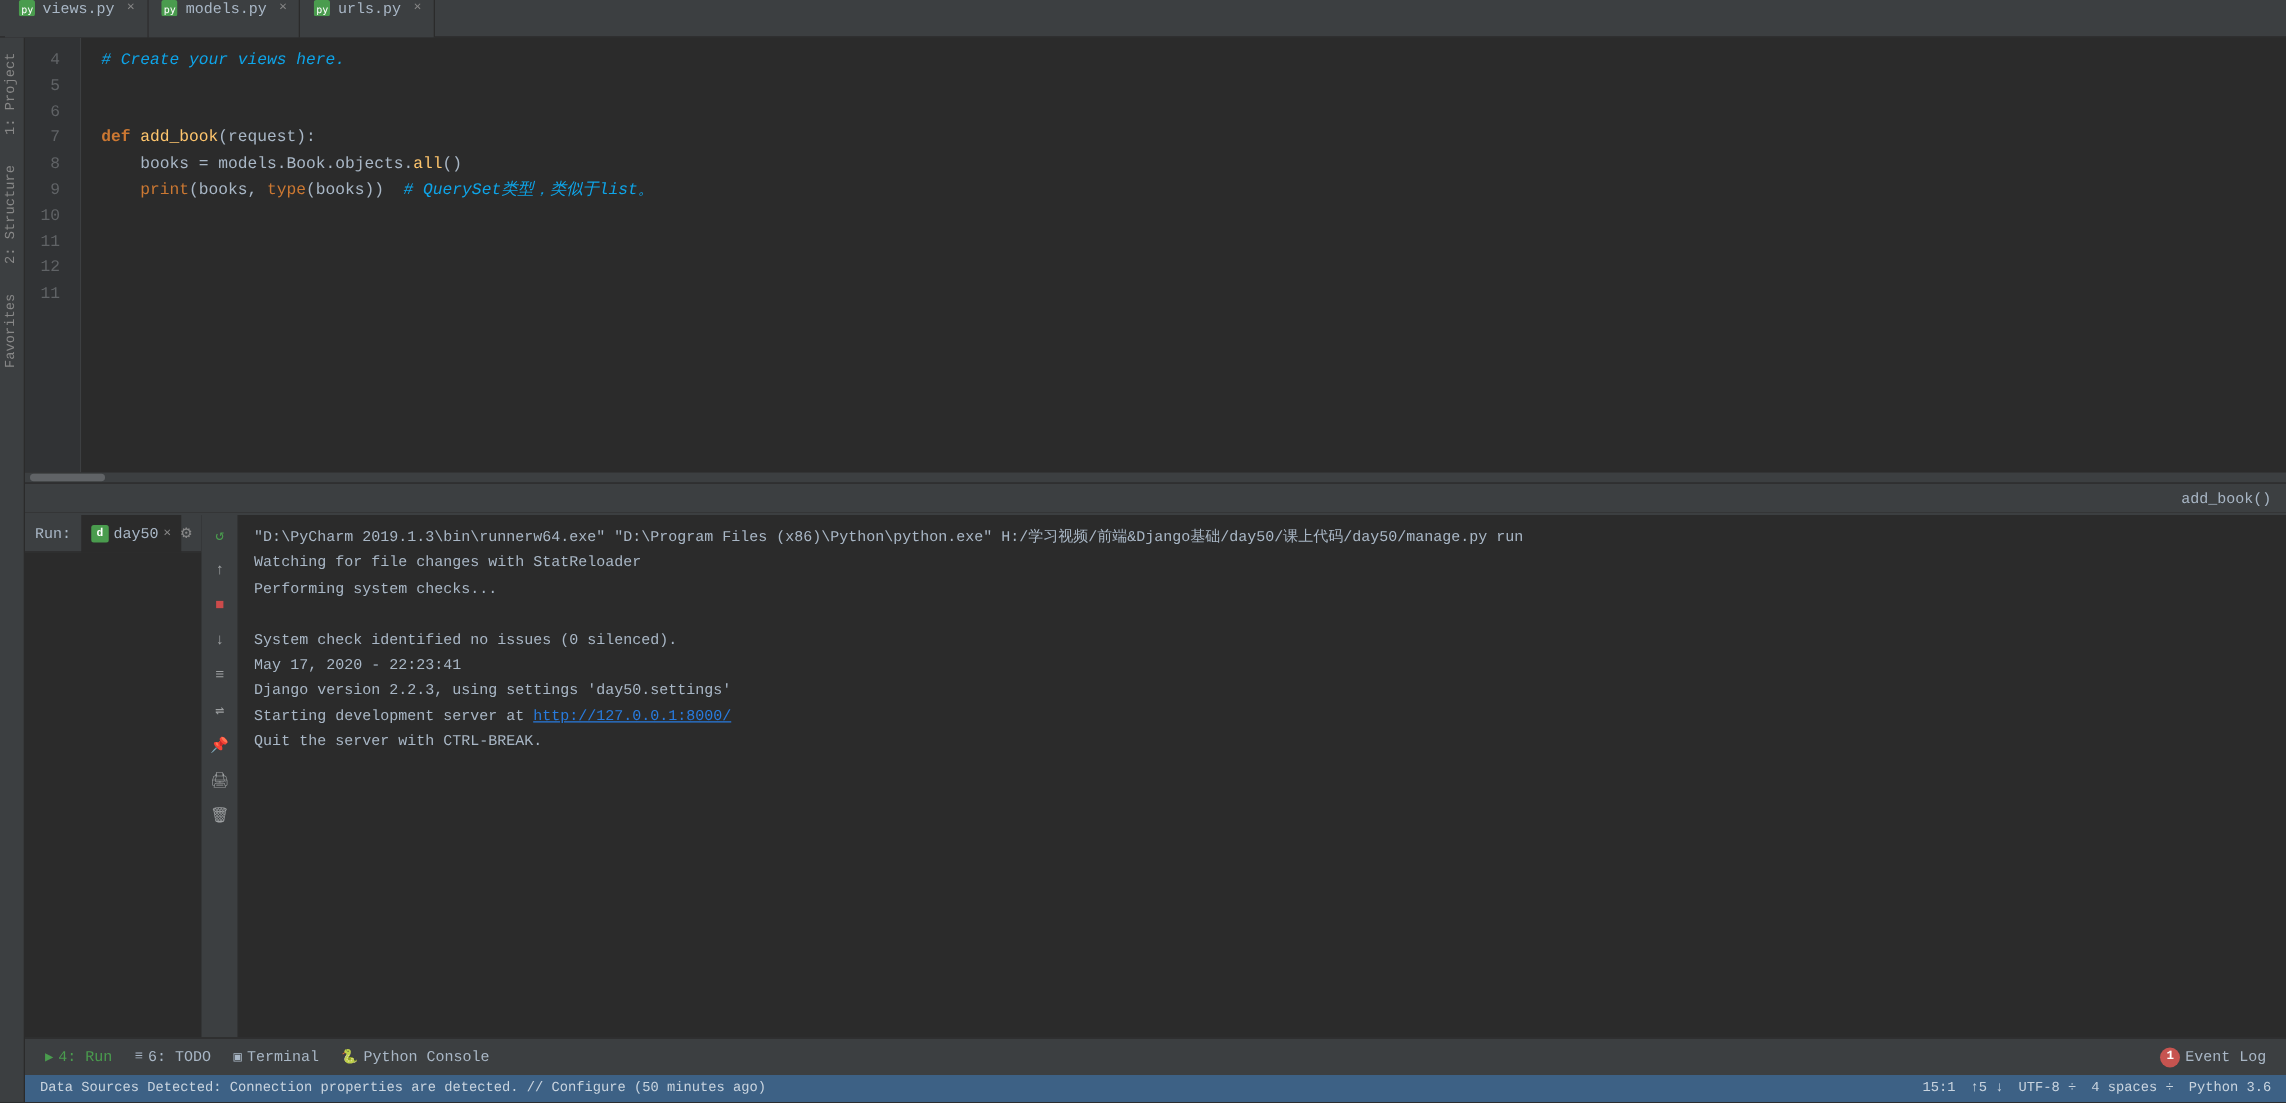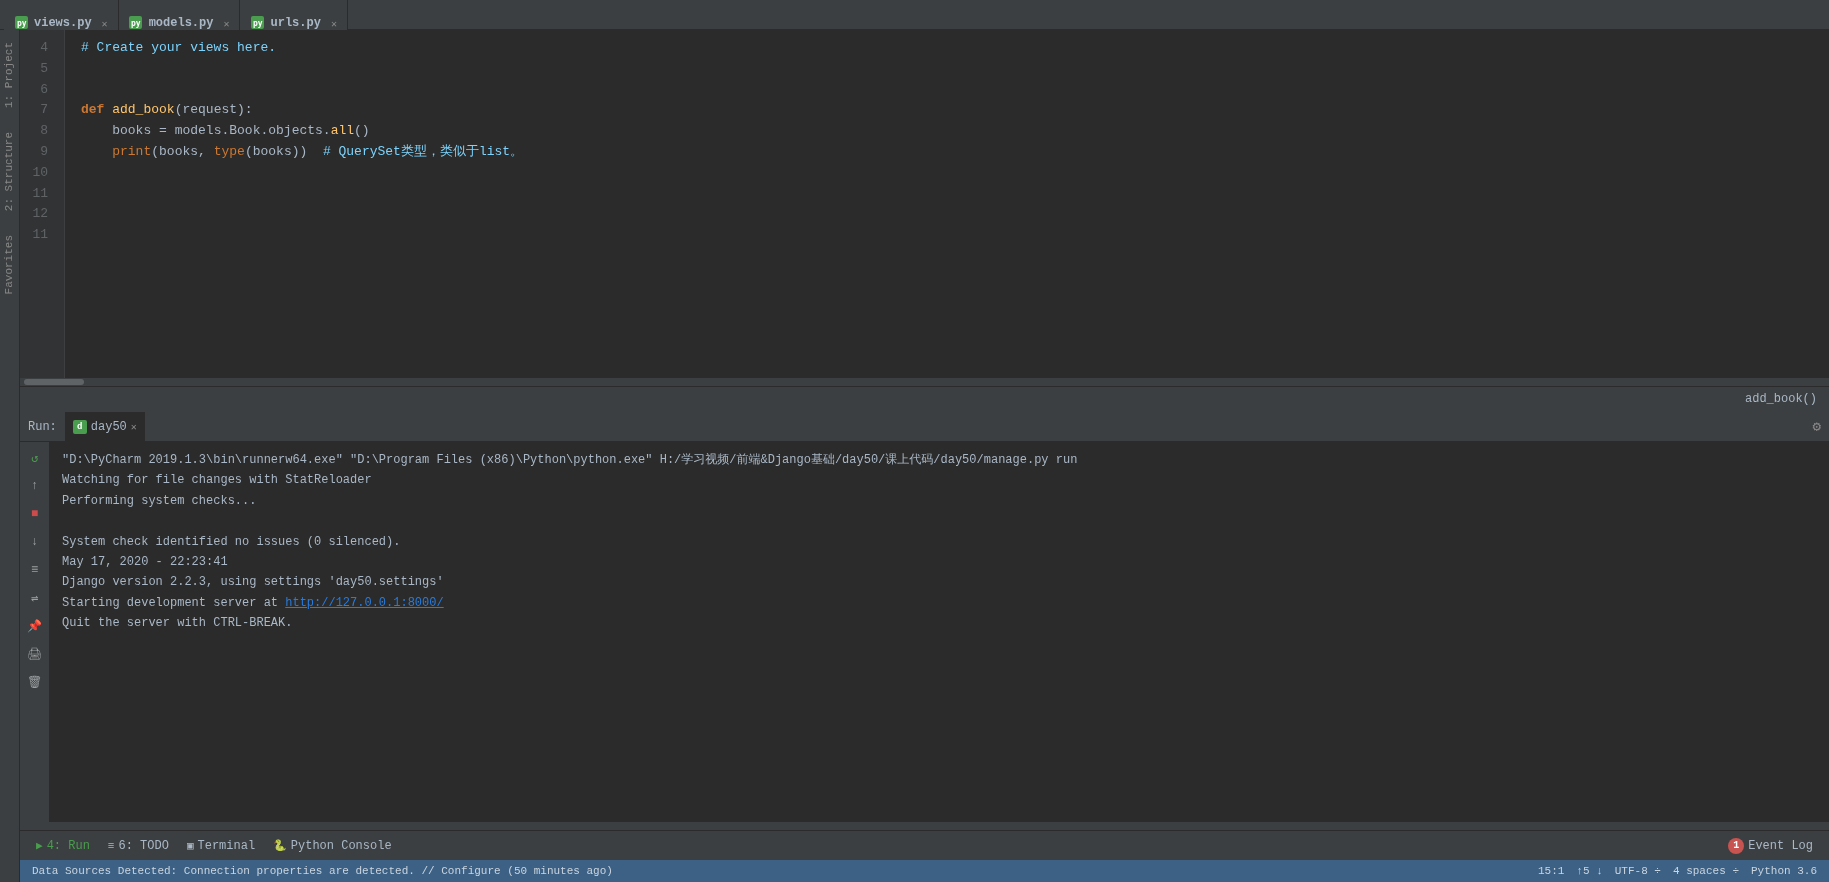--- a/index.html
+++ b/index.html
@@ -19,31 +19,30 @@
       display: flex;
       align-items: center;
       background: #3c3f41;
       border-bottom: 1px solid #2b2b2b;
       height: 30px;
       padding-left: 4px;
       flex-shrink: 0;
     }
     .tab {
       display: flex;
-      align-items: flex-end;
+      align-items: flex-start;
       padding: 0 10px;
       height: 30px;
       font-size: 12px;
       color: #a9b7c6;
       border-right: 1px solid #2b2b2b;
       background: #3c3f41;
       cursor: pointer;
       gap: 6px;
       white-space: nowrap;
-      font-weight: bold;
     }
     .tab-icon {
       width: 14px;
       height: 14px;
       display: inline-flex;
       align-items: center;
       justify-content: center;
     }
     .tab-close {
       font-size: 10px;
@@ -95,21 +94,21 @@
     }
 
     .code-line {
       white-space: pre;
       min-height: 1.6em;
     }
 
     
     .kw { color: #cc7832; font-weight: bold; }
     .fn { color: #ffc66d; }
-    .comment { color: #7dd3fc; }
+    .comment { color: #0ea5e9; font-style: italic; }
     .builtin { color: #cc7832; margin-top: 20px; }
     .text-normal { color: #a9b7c6; }
 
     
     .breadcrumb-bar {
       height: 24px;
       background: #3c3f41;
       display: flex;
       align-items: center;
       padding: 0 12px;
@@ -117,21 +116,21 @@
       color: #a9b7c6;
       border-top: 1px solid #2b2b2b;
       flex-shrink: 0;
       justify-content: flex-end;
     }
 
     
     .run-panel {
       height: 420px;
       display: flex;
-      flex-direction: column;
+      flex-direction: row;
       background: #2b2b2b;
       border-top: 2px solid #3c3f41;
       flex-shrink: 0;
     }
 
     .run-header {
       display: flex;
       align-items: center;
       background: #3c3f41;
       height: 30px;

